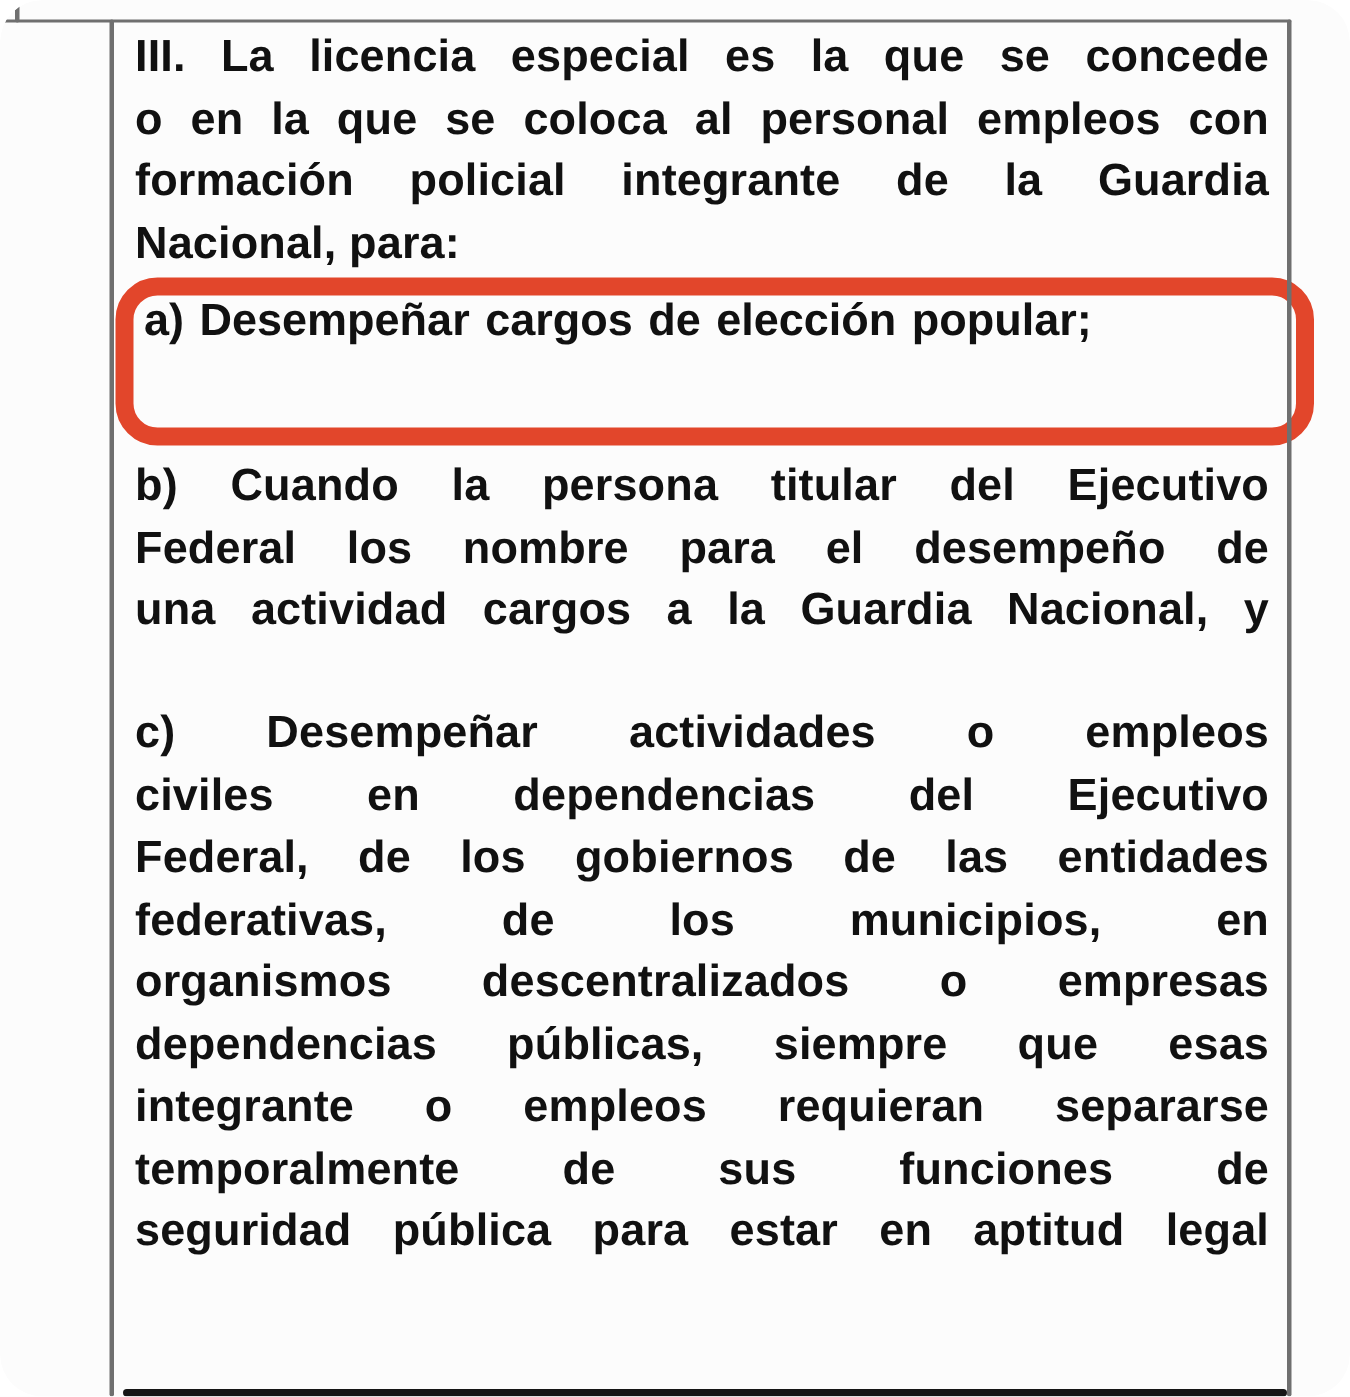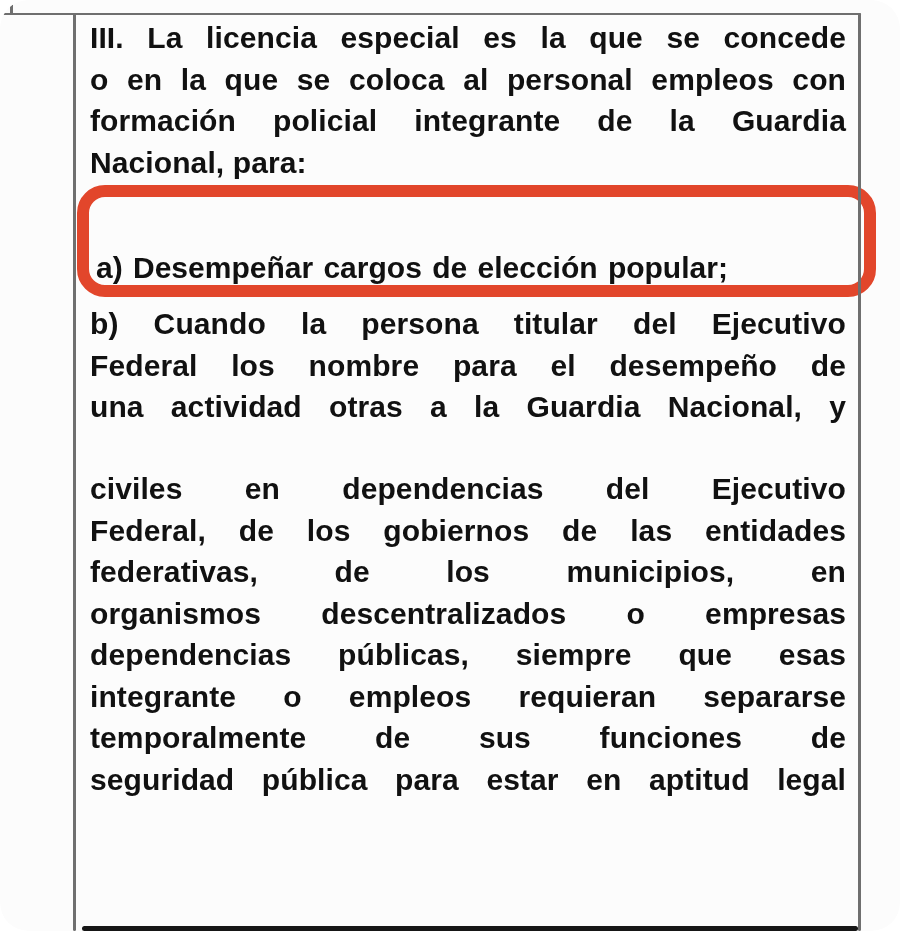--- a/index.html
+++ b/index.html
@@ -61,21 +61,21 @@
     text-align-last: justify;
   }
   .tline.lastline { text-align-last: left; }
   
   .highlight-box {
     position: absolute;
     left: 77px; top: 185px;
     width: 799px; height: 112px;
     border: 12px solid var(--accent);
     display: flex;
-    align-items: flex-end;
+    align-items: flex-start;
     z-index: 2;
     background: transparent;
   }
   .hl-text {
     padding-left: 7px;
     font-size: 30px;
     line-height: 34px;
     word-spacing: 2px;
     white-space: nowrap;
   }
@@ -104,24 +104,25 @@
       <div class="tline lastline">Nacional, para:</div>
     </div>
 
   <div class="highlight-box">
     <div class="hl-text">a) Desempeñar cargos de elección popular;</div>
   </div>
 
   <div class="para" id="para-b">
       <div class="tline">b) Cuando la persona titular del Ejecutivo</div>
       <div class="tline">Federal los nombre para el desempeño de</div>
-      <div class="tline">una actividad otras a la Guardia Nacional, y</div>
+      <div class="tline">una actividad cargos a la Guardia Nacional, y</div>
     </div>
 
   <div class="para" id="para-c">
+      <div class="tline">c) Desempeñar actividades o empleos</div>
       <div class="tline">civiles en dependencias del Ejecutivo</div>
       <div class="tline">Federal, de los gobiernos de las entidades</div>
       <div class="tline">federativas, de los municipios, en</div>
       <div class="tline">organismos descentralizados o empresas</div>
       <div class="tline">dependencias públicas, siempre que esas</div>
       <div class="tline">integrante o empleos requieran separarse</div>
       <div class="tline">temporalmente de sus funciones de</div>
       <div class="tline">seguridad pública para estar en aptitud legal</div>
     </div>
 

